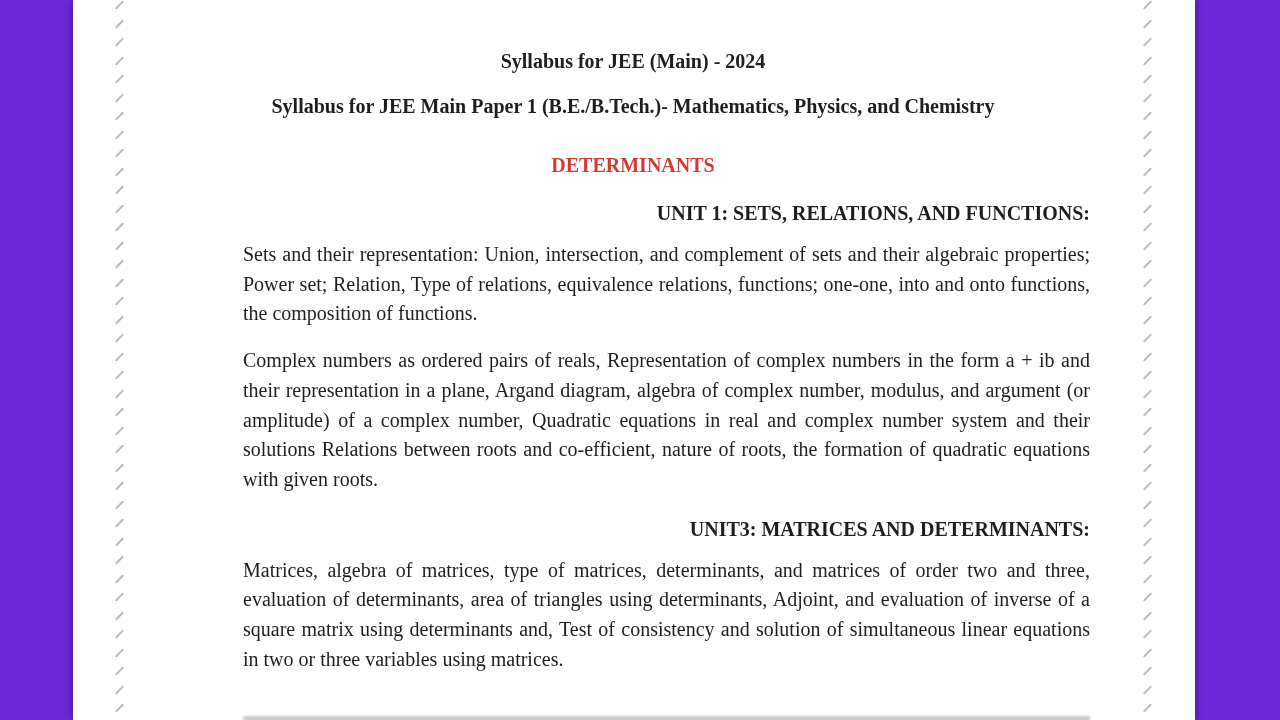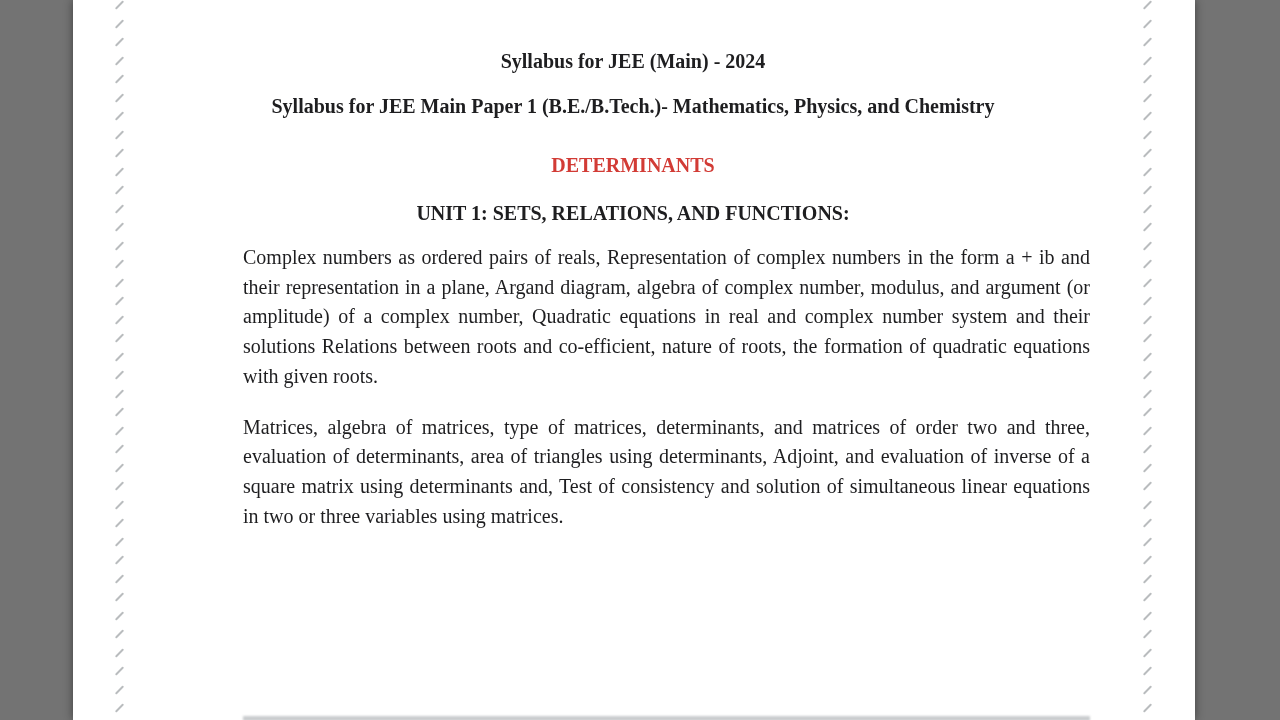--- a/index.html
+++ b/index.html
@@ -5,21 +5,21 @@
   * { margin: 0; padding: 0; box-sizing: border-box; }
   html, body {
     width: 1280px; height: 720px;
     overflow: hidden;
     background: #53575B;
     font-family: "Liberation Serif", "DejaVu Serif", serif;
   }
   .canvas {
     position: relative;
     width: 1280px; height: 720px;
-    background: #737373;
+    background: #6d28d9;
   }
   .page {
     position: absolute;
     left: 73px; top: 0;
     width: 1122px; height: 720px;
     background: #ffffff;
     box-shadow: 0 0 9px rgba(0,0,0,0.45);
   }
   
   .perforation {
@@ -64,21 +64,21 @@
     font-size: 20px;
     font-weight: bold;
     line-height: 26px;
     text-align: center;
     color: #d23b35;
   }
   .unit h4 {
     font-size: 20px;
     font-weight: bold;
     line-height: 26px;
-    text-align: center;
+    text-align: right;
   }
   .unit-1 { margin-top: 22px; }
   .unit-2 { margin-top: 17px; }
   .unit-3 { margin-top: 21px; }
   .unit p {
     margin: 14px 0 0 67px;
     width: 847px;
     font-size: 20px;
     line-height: 29.7px;
     text-align: justify;
@@ -186,27 +186,29 @@
     <div class="content">
 
       <h1 class="doc-title">Syllabus for JEE (Main) - 2024</h1>
 
       <h2 class="doc-subtitle">Syllabus for JEE Main Paper 1 (B.E./B.Tech.)- Mathematics, Physics, and Chemistry</h2>
 
       <h3 class="section-title">DETERMINANTS</h3>
 
       <div class="unit unit-1">
         <h4>UNIT 1: SETS, RELATIONS, AND FUNCTIONS:</h4>
+        <p>Sets and their representation: Union, intersection, and complement of sets and their algebraic properties; Power set; Relation, Type of relations, equivalence relations, functions; one-one, into and onto functions, the composition of functions.</p>
       </div>
 
       <div class="unit unit-2">
         <p>Complex numbers as ordered pairs of reals, Representation of complex numbers in the form a + ib and their representation in a plane, Argand diagram, algebra of complex number, modulus, and argument (or amplitude) of a complex number, Quadratic equations in real and complex number system and their solutions Relations between roots and co-efficient, nature of roots, the formation of quadratic equations with given roots.</p>
       </div>
 
       <div class="unit unit-3">
+        <h4>UNIT3: MATRICES AND DETERMINANTS:</h4>
         <p>Matrices, algebra of matrices, type of matrices, determinants, and matrices of order two and three, evaluation of determinants, area of triangles using determinants, Adjoint, and evaluation of inverse of a square matrix using determinants and, Test of consistency and solution of simultaneous linear equations in two or three variables using matrices.</p>
       </div>
 
     </div>
 
     <div class="cutoff-sliver"></div>
 
   </div>
 </div>
 

